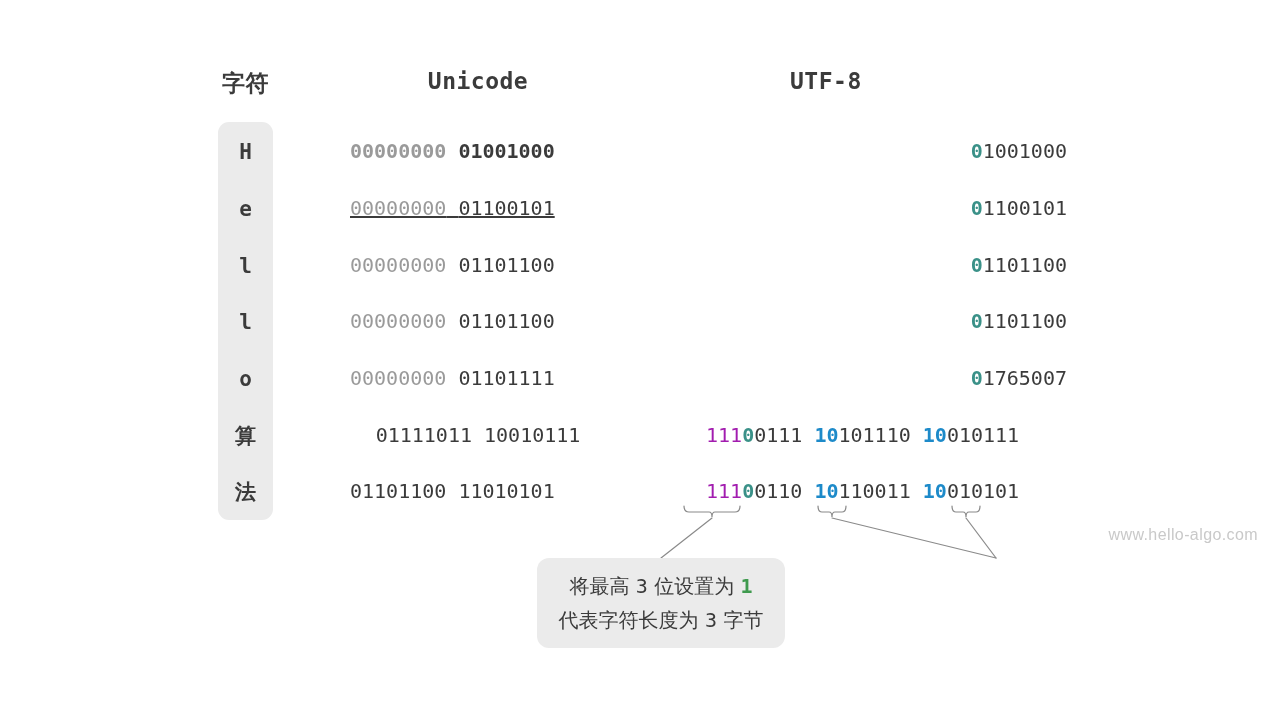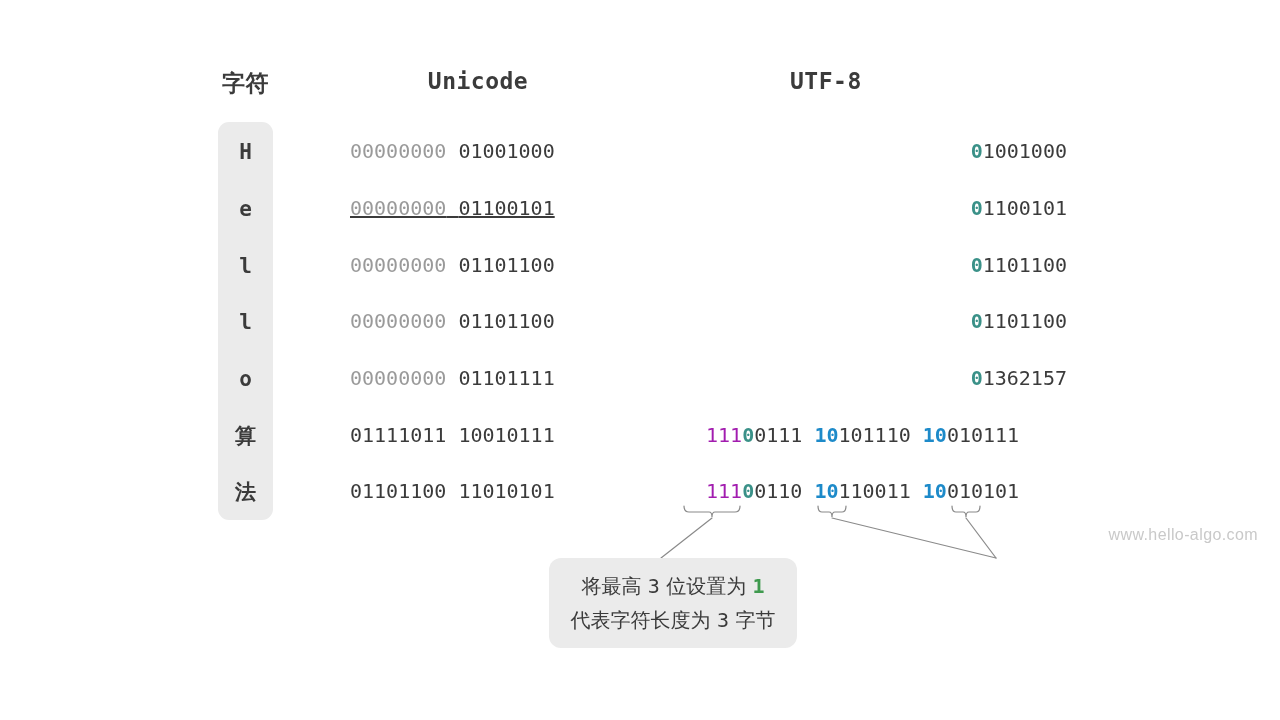--- a/index.html
+++ b/index.html
@@ -108,21 +108,21 @@
     display: flex;
     flex-direction: column;
     align-items: center;
     justify-content: center;
     font-family: "DejaVu Sans", sans-serif;
     font-size: 20px;
     color: #3b3b3b;
     line-height: 34px;
     white-space: nowrap;
   }
-  .callout-1 { left: 537px; top: 558px; width: 248px; height: 90px; margin-left: 12px; }
+  .callout-1 { left: 537px; top: 558px; width: 248px; height: 90px; }
   .callout-2 { left: 858px; top: 558px; width: 275px; height: 90px; }
   .callout .hl-green { color: #3f9a4e; font-weight: bold; font-family: "DejaVu Sans Mono", monospace; }
   .callout .hl-blue  { color: #1d8ac9; font-weight: bold; font-family: "DejaVu Sans Mono", monospace; }
   .callout .num      { font-family: "DejaVu Sans Mono", monospace; }
 
   
   .watermark {
     position: absolute;
     right: 22px;
     bottom: 16px;
@@ -138,36 +138,36 @@
 <div id="stage">
 
   <div class="col-header hdr-char">字符</div>
   <div class="col-header hdr-uni">Unicode</div>
   <div class="col-header hdr-utf">UTF-8</div>
 
   <div class="char-pill"></div>
 
   <div id="rows-host">
       <div class="char-cell" style="top: 140px;">H</div>
-      <div class="mono uni-row" style="top: 139px;"><span class="dim">00000000</span><span> </span><span class="dark">01001000</span></div>
+      <div class="mono uni-row" style="top: 139px; font-weight: bold;"><span class="dim">00000000</span><span> </span><span class="dark">01001000</span></div>
       <div class="mono utf-row-ascii" style="top: 139px;"><span class="teal">0</span><span class="dark">1001000</span></div>
       <div class="char-cell" style="top: 197px;">e</div>
       <div class="mono uni-row" style="top: 196px; text-decoration: underline;"><span class="dim">00000000</span><span> </span><span class="dark">01100101</span></div>
       <div class="mono utf-row-ascii" style="top: 196px;"><span class="teal">0</span><span class="dark">1100101</span></div>
       <div class="char-cell" style="top: 254px;">l</div>
       <div class="mono uni-row" style="top: 253px;"><span class="dim">00000000</span><span> </span><span class="dark">01101100</span></div>
       <div class="mono utf-row-ascii" style="top: 253px;"><span class="teal">0</span><span class="dark">1101100</span></div>
       <div class="char-cell" style="top: 310px;">l</div>
       <div class="mono uni-row" style="top: 309px;"><span class="dim">00000000</span><span> </span><span class="dark">01101100</span></div>
       <div class="mono utf-row-ascii" style="top: 309px;"><span class="teal">0</span><span class="dark">1101100</span></div>
       <div class="char-cell" style="top: 367px;">o</div>
       <div class="mono uni-row" style="top: 366px;"><span class="dim">00000000</span><span> </span><span class="dark">01101111</span></div>
-      <div class="mono utf-row-ascii" style="top: 366px;"><span class="teal">0</span><span class="dark">1362157</span></div>
+      <div class="mono utf-row-ascii" style="top: 366px;"><span class="teal">0</span><span class="dark">1765007</span></div>
       <div class="char-cell" style="top: 424px;">算</div>
-      <div class="mono uni-row" style="top: 423px;"><span class="dark">01111011</span><span> </span><span class="dark">10010111</span></div>
+      <div class="mono uni-row" style="top: 423px; text-align: center;"><span class="dark">01111011</span><span> </span><span class="dark">10010111</span></div>
       <div class="mono utf-row-multi" style="top: 423px;"><span class="g3">111</span><span class="teal">0</span><span class="dark">0111</span><span> </span><span class="blue">10</span><span class="dark">101110</span><span> </span><span class="blue">10</span><span class="dark">010111</span></div>
       <div class="char-cell" style="top: 480px;">法</div>
       <div class="mono uni-row" style="top: 479px;"><span class="dark">01101100</span><span> </span><span class="dark">11010101</span></div>
       <div class="mono utf-row-multi" style="top: 479px;"><span class="g3">111</span><span class="teal">0</span><span class="dark">0110</span><span> </span><span class="blue">10</span><span class="dark">110011</span><span> </span><span class="blue">10</span><span class="dark">010101</span></div>
     </div>
 
   <svg id="connectors" viewBox="0 0 1280 720" xmlns="http://www.w3.org/2000/svg">
     <g fill="none" stroke="#8a8a8a" stroke-width="1.2" stroke-linecap="round">
 
       <path d="M684,506 q0,6 5,6 L709,512 q3,0 3,5 q0,-5 3,-5 L735,512 q5,0 5,-6"></path>

